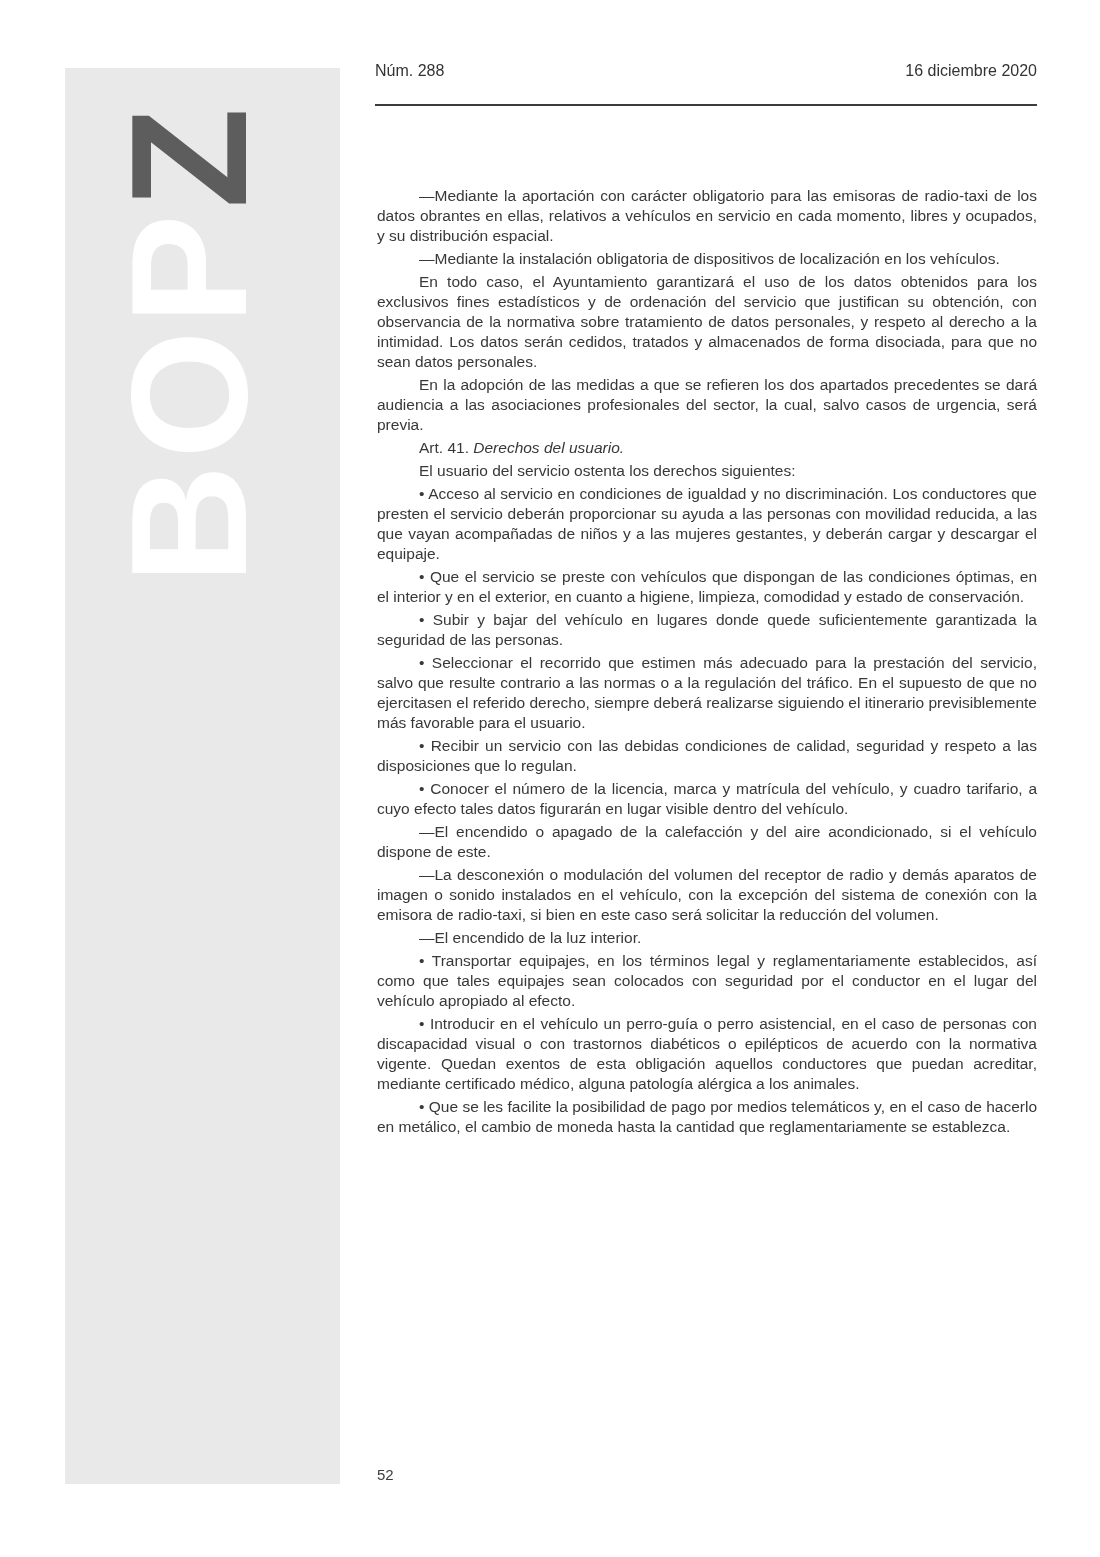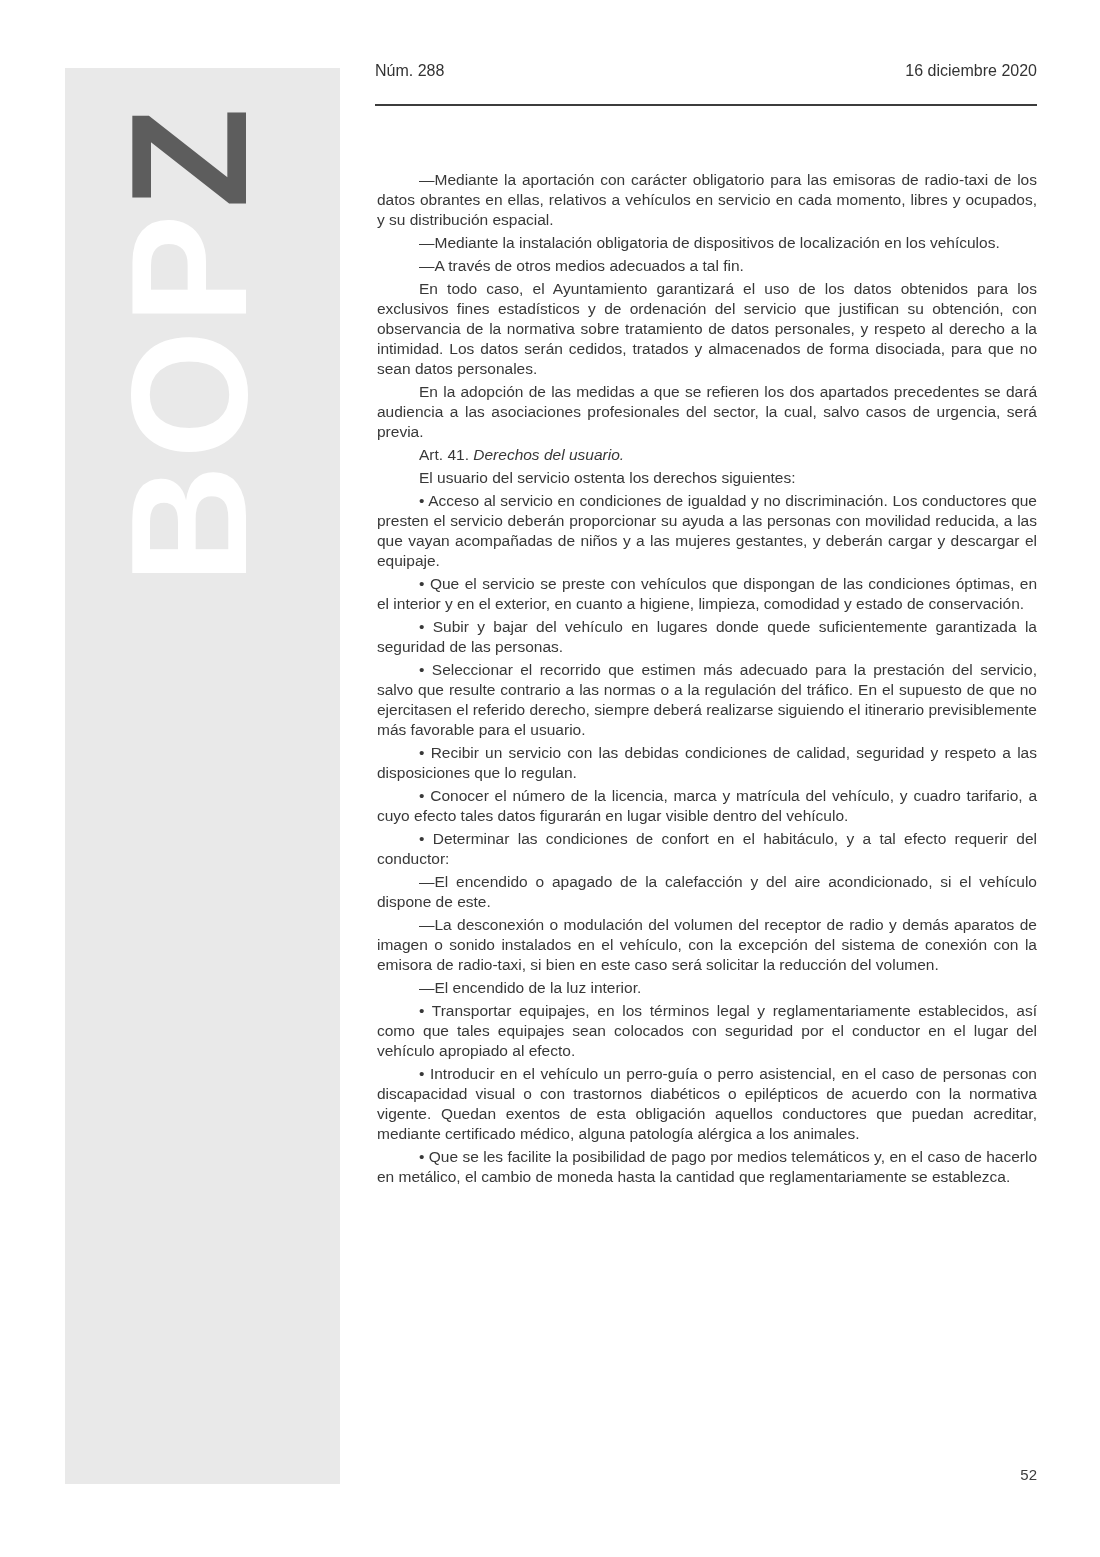--- a/index.html
+++ b/index.html
@@ -57,28 +57,28 @@
     width: 660px;
     text-align: justify;
     font-size: 15.5px;
     line-height: 20px;
     color: #383838;
   }
   .doc p {
     margin: 3px 0 0 0;
     text-indent: 42px;
   }
-  .doc p:first-child { margin-top: 0; }
+  .doc p:first-child { margin-top: 16px; }
   .doc em { font-style: italic; }
 
   .pagenum {
     position: absolute;
     left: 377px; top: 1466px;
     width: 660px;
-    text-align: right;
+    text-align: left;
     font-size: 15px;
     color: #3c3c3c;
   }
 </style>
 </head>
 <body>
 
 <div class="page">
 
   <div class="sidebar">
@@ -88,32 +88,30 @@
   </div>
 
   <div class="header">
     <span>Núm. 288</span>
     <span>16 diciembre 2020</span>
   </div>
 
   <div class="doc">
       <p class="para dash">—Mediante la aportación con carácter obligatorio para las emisoras de radio-taxi de los datos obrantes en ellas, relativos a vehículos en servicio en cada momento, libres y ocupados, y su distribución espacial.</p>
       <p class="para dash">—Mediante la instalación obligatoria de dispositivos de localización en los vehículos.</p>
-      <p class="para dash">—A través de otros medios adecuados a tal fin.</p>
       <p class="para plain">En todo caso, el Ayuntamiento garantizará el uso de los datos obtenidos para los exclusivos fines estadísticos y de ordenación del servicio que justifican su obtención, con observancia de la normativa sobre tratamiento de datos personales, y respeto al derecho a la intimidad. Los datos serán cedidos, tratados y almacenados de forma disociada, para que no sean datos personales.</p>
       <p class="para plain">En la adopción de las medidas a que se refieren los dos apartados precedentes se dará audiencia a las asociaciones profesionales del sector, la cual, salvo casos de urgencia, será previa.</p>
       <p class="para art"><span>Art. 41. </span><em>Derechos del usuario.</em></p>
       <p class="para plain">El usuario del servicio ostenta los derechos siguientes:</p>
       <p class="para bullet">• Acceso al servicio en condiciones de igualdad y no discriminación. Los conductores que presten el servicio deberán proporcionar su ayuda a las personas con movilidad reducida, a las que vayan acompañadas de niños y a las mujeres gestantes, y deberán cargar y descargar el equipaje.</p>
       <p class="para bullet">• Que el servicio se preste con vehículos que dispongan de las condiciones óptimas, en el interior y en el exterior, en cuanto a higiene, limpieza, comodidad y estado de conservación.</p>
       <p class="para bullet">• Subir y bajar del vehículo en lugares donde quede suficientemente garantizada la seguridad de las personas.</p>
       <p class="para bullet">• Seleccionar el recorrido que estimen más adecuado para la prestación del servicio, salvo que resulte contrario a las normas o a la regulación del tráfico. En el supuesto de que no ejercitasen el referido derecho, siempre deberá realizarse siguiendo el itinerario previsiblemente más favorable para el usuario.</p>
       <p class="para bullet">• Recibir un servicio con las debidas condiciones de calidad, seguridad y respeto a las disposiciones que lo regulan.</p>
       <p class="para bullet">• Conocer el número de la licencia, marca y matrícula del vehículo, y cuadro tarifario, a cuyo efecto tales datos figurarán en lugar visible dentro del vehículo.</p>
-      <p class="para bullet">• Determinar las condiciones de confort en el habitáculo, y a tal efecto requerir del conductor:</p>
       <p class="para dash">—El encendido o apagado de la calefacción y del aire acondicionado, si el vehículo dispone de este.</p>
       <p class="para dash">—La desconexión o modulación del volumen del receptor de radio y demás aparatos de imagen o sonido instalados en el vehículo, con la excepción del sistema de conexión con la emisora de radio-taxi, si bien en este caso será solicitar la reducción del volumen.</p>
       <p class="para dash">—El encendido de la luz interior.</p>
       <p class="para bullet">• Transportar equipajes, en los términos legal y reglamentariamente establecidos, así como que tales equipajes sean colocados con seguridad por el conductor en el lugar del vehículo apropiado al efecto.</p>
       <p class="para bullet">• Introducir en el vehículo un perro-guía o perro asistencial, en el caso de personas con discapacidad visual o con trastornos diabéticos o epilépticos de acuerdo con la normativa vigente. Quedan exentos de esta obligación aquellos conductores que puedan acreditar, mediante certificado médico, alguna patología alérgica a los animales.</p>
       <p class="para bullet">• Que se les facilite la posibilidad de pago por medios telemáticos y, en el caso de hacerlo en metálico, el cambio de moneda hasta la cantidad que reglamentariamente se establezca.</p>
     </div>
 
   <div class="pagenum">52</div>
 

